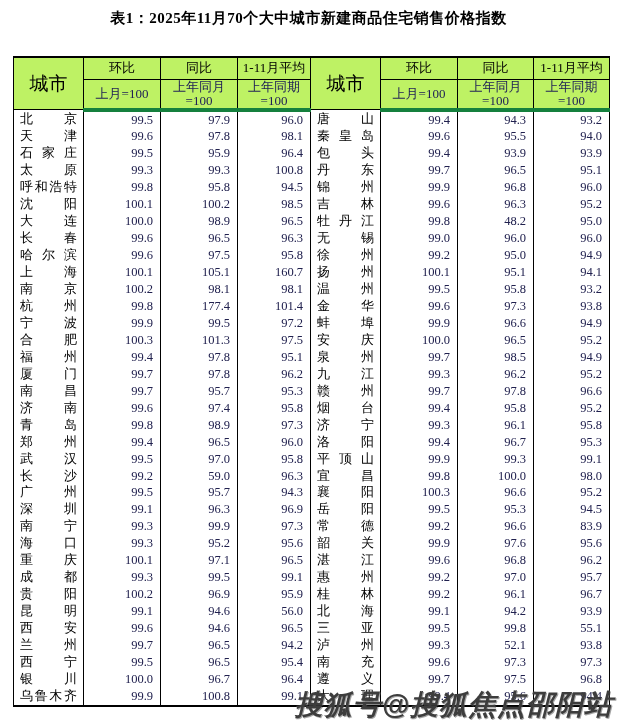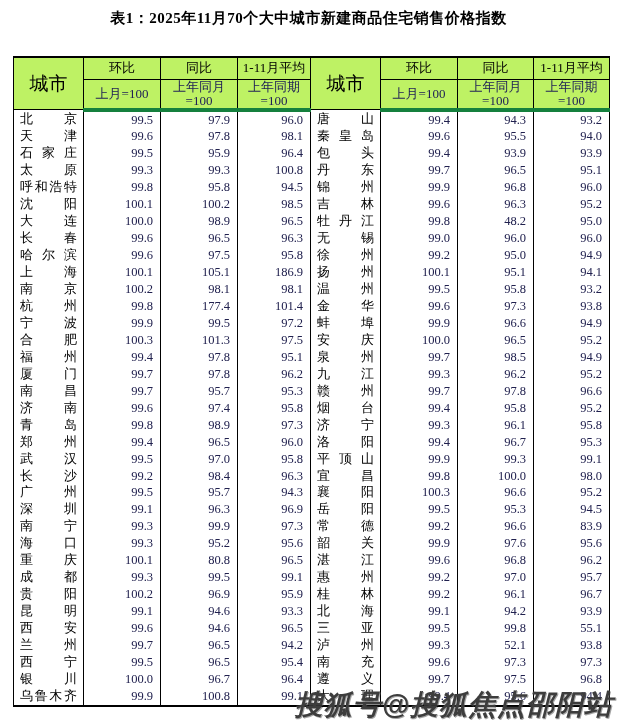--- a/index.html
+++ b/index.html
@@ -290,21 +290,21 @@
         </tr>
         <tr>
           <td class="city">
             <span class="city-just">
               <span>上</span>
               <span>海</span>
             </span>
           </td>
           <td class="num">100.1</td>
           <td class="num">105.1</td>
-          <td class="num">186.9</td>
+          <td class="num">160.7</td>
           <td class="city">
             <span class="city-just">
               <span>扬</span>
               <span>州</span>
             </span>
           </td>
           <td class="num">100.1</td>
           <td class="num">95.1</td>
           <td class="num">94.1</td>
         </tr>
@@ -530,21 +530,21 @@
           <td class="num">99.1</td>
         </tr>
         <tr>
           <td class="city">
             <span class="city-just">
               <span>长</span>
               <span>沙</span>
             </span>
           </td>
           <td class="num">99.2</td>
-          <td class="num">98.4</td>
+          <td class="num">59.0</td>
           <td class="num">96.3</td>
           <td class="city">
             <span class="city-just">
               <span>宜</span>
               <span>昌</span>
             </span>
           </td>
           <td class="num">99.8</td>
           <td class="num">100.0</td>
           <td class="num">98.0</td>
@@ -630,21 +630,21 @@
           <td class="num">95.6</td>
         </tr>
         <tr>
           <td class="city">
             <span class="city-just">
               <span>重</span>
               <span>庆</span>
             </span>
           </td>
           <td class="num">100.1</td>
-          <td class="num">80.8</td>
+          <td class="num">97.1</td>
           <td class="num">96.5</td>
           <td class="city">
             <span class="city-just">
               <span>湛</span>
               <span>江</span>
             </span>
           </td>
           <td class="num">99.6</td>
           <td class="num">96.8</td>
           <td class="num">96.2</td>
@@ -691,21 +691,21 @@
         </tr>
         <tr>
           <td class="city">
             <span class="city-just">
               <span>昆</span>
               <span>明</span>
             </span>
           </td>
           <td class="num">99.1</td>
           <td class="num">94.6</td>
-          <td class="num">93.3</td>
+          <td class="num">56.0</td>
           <td class="city">
             <span class="city-just">
               <span>北</span>
               <span>海</span>
             </span>
           </td>
           <td class="num">99.1</td>
           <td class="num">94.2</td>
           <td class="num">93.9</td>
         </tr>

